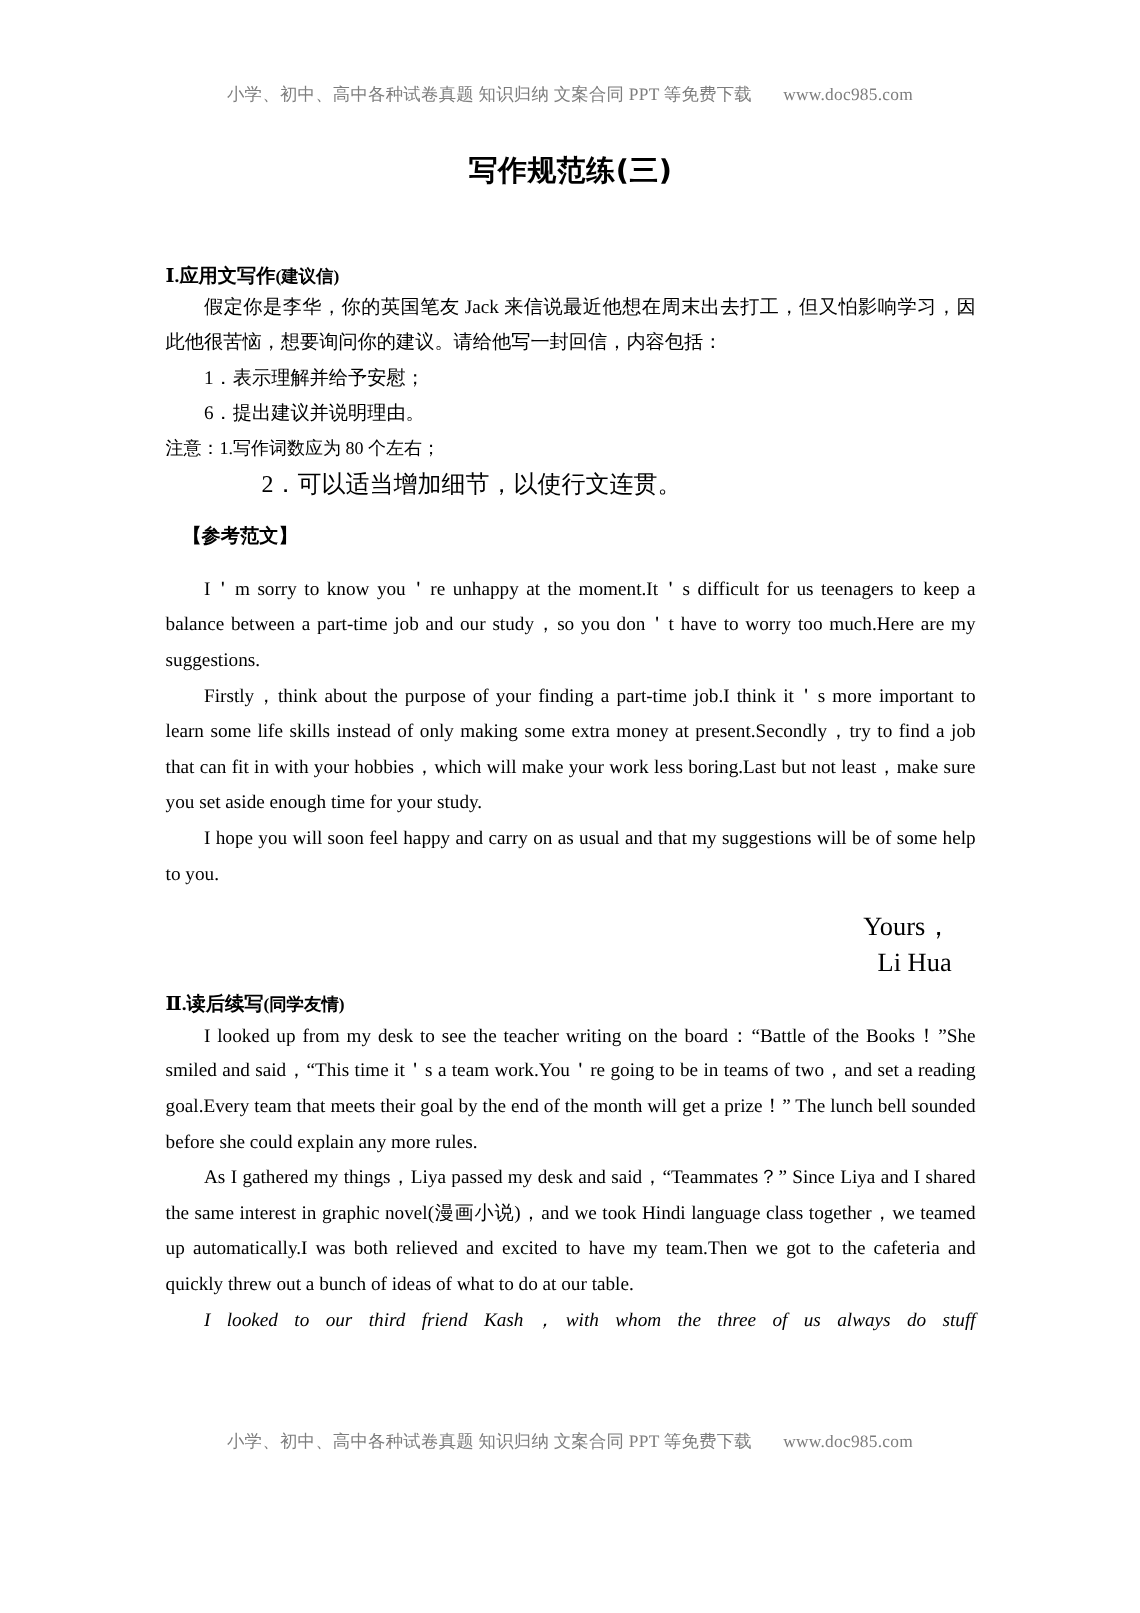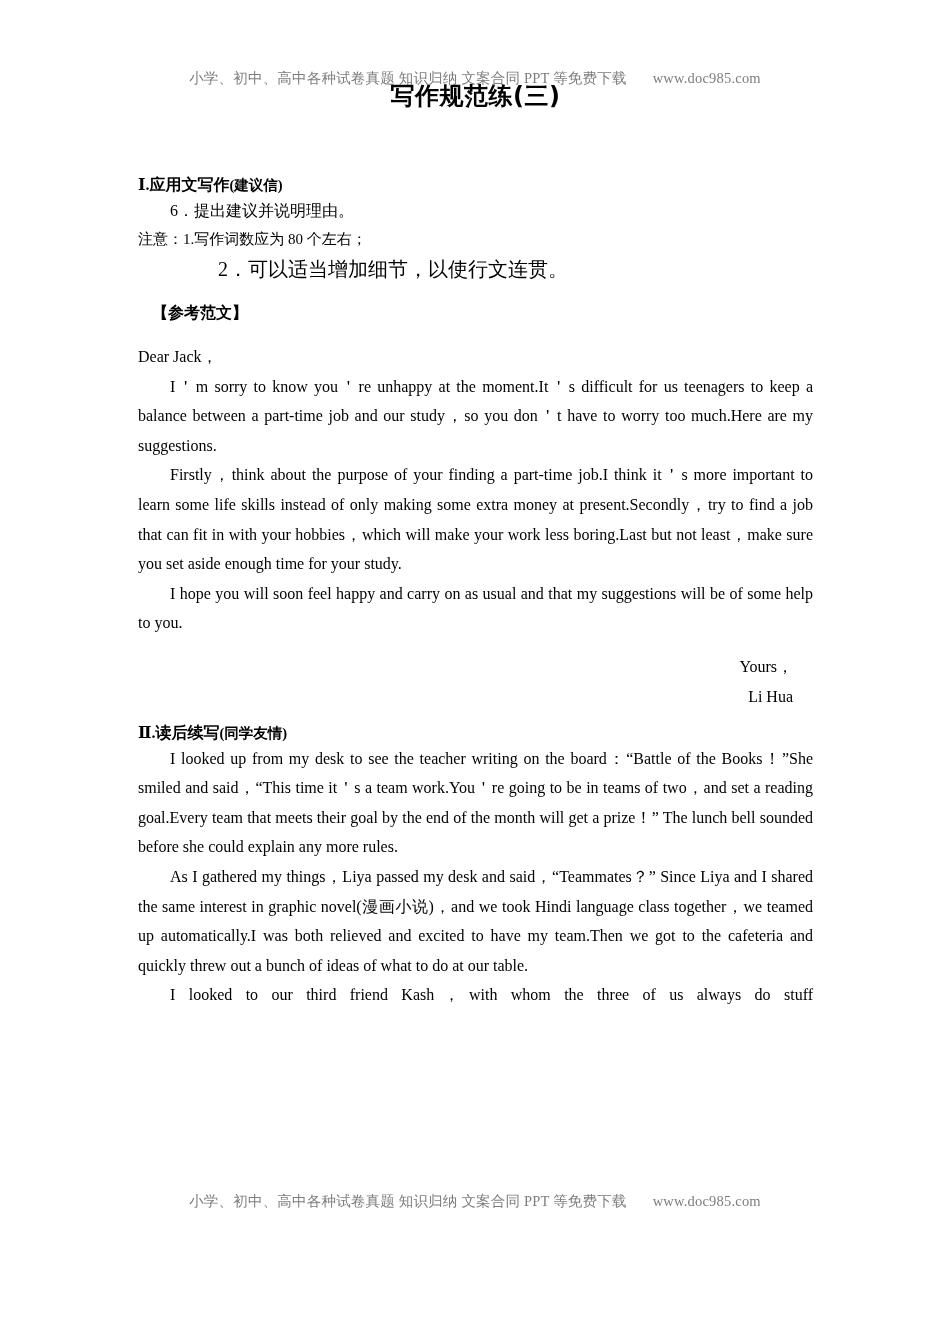--- a/index.html
+++ b/index.html
@@ -48,22 +48,22 @@
     left: 138px;
     top: 0;
     width: 675px;
   }
 
   .doc-title {
     font-family: "DejaVu Sans", "Liberation Sans", sans-serif;
     font-weight: bold;
     font-size: 24px;
     text-align: center;
-    margin: 0;
-    padding-top: 80px;
+    margin: 18px;
+    padding-top: 108px;
     letter-spacing: 0.5px;
   }
 
   .sec-head {
     font-weight: bold;
     font-size: 16px;
     margin: 0;
     line-height: 1.35;
     white-space: nowrap;
   }
@@ -111,21 +111,21 @@
   }
 
   p.salutation {
     margin: 0;
     font-size: 16px;
     line-height: 29.6px;
   }
 
   p.signoff {
     margin: 0;
-    font-size: 16px;
+    font-size: 22px;
     line-height: 29.6px;
     text-align: right;
     padding-right: 20px;
   }
   .sig-gap { height: 14px; }
 </style>
 </head>
 <body>
 
 <div class="page">
@@ -133,44 +133,45 @@
   <div class="watermark wm-top">
     <span>小学、初中、高中各种试卷真题 知识归纳 文案合同 PPT 等免费下载</span><span class="wm-url">www.doc985.com</span>
   </div>
 
   <div class="content">
 
     <h1 class="doc-title">写作规范练(三)</h1>
 
     <p class="sec-head sec-1"><span>Ⅰ.应用文写作</span><span class="sub">(建议信)</span></p>
 
+    <p class="body indent">假定你是李华，你的英国笔友 Jack 来信说最近他想在周末出去打工，但又怕影响学习，因此他很苦恼，想要询问你的建议。请给他写一封回信，内容包括：</p>
 
+    <p class="listitem">1．表示理解并给予安慰；</p>
     <p class="listitem">6．提出建议并说明理由。</p>
 
     <p class="note">注意：1.写作词数应为 80 个左右；</p>
     <p class="note-sub">2．可以适当增加细节，以使行文连贯。</p>
 
     <p class="model-label">【参考范文】</p>
 
-    <p class="salutation">Dear Jack，</p>
 
     <p class="body indent">I＇m sorry to know you＇re unhappy at the moment.It＇s difficult for us teenagers to keep a balance between a part-time job and our study，so you don＇t have to worry too much.Here are my suggestions.</p>
     <p class="body indent">Firstly，think about the purpose of your finding a part-time job.I think it＇s more important to learn some life skills instead of only making some extra money at present.Secondly，try to find a job that can fit in with your hobbies，which will make your work less boring.Last but not least，make sure you set aside enough time for your study.</p>
     <p class="body indent">I hope you will soon feel happy and carry on as usual and that my suggestions will be of some help to you.</p>
 
     <div class="sig-gap"></div>
     <p class="signoff">Yours，</p>
     <p class="signoff">Li Hua</p>
 
     <p class="sec-head sec-2"><span>Ⅱ.读后续写</span><span class="sub">(同学友情)</span></p>
 
 
     <p class="body indent">I looked up from my desk to see the teacher writing on the board：“Battle of the Books！”She smiled and said，“This time it＇s a team work.You＇re going to be in teams of two，and set a reading goal.Every team that meets their goal by the end of the month will get a prize！” The lunch bell sounded before she could explain any more rules.</p>
     <p class="body indent">As I gathered my things，Liya passed my desk and said，“Teammates？” Since Liya and I shared the same interest in graphic novel(漫画小说)，and we took Hindi language class together，we teamed up automatically.I was both relieved and excited to have my team.Then we got to the cafeteria and quickly threw out a bunch of ideas of what to do at our table.</p>
-    <p class="body indent" style="text-align-last: justify;">I looked to our third friend Kash，with whom the three of us always do stuff</p>
+    <p class="body indent" style="text-align-last: justify; font-style: italic;">I looked to our third friend Kash，with whom the three of us always do stuff</p>
 
   </div>
 
   <div class="watermark wm-bottom">
     <span>小学、初中、高中各种试卷真题 知识归纳 文案合同 PPT 等免费下载</span><span class="wm-url">www.doc985.com</span>
   </div>
 
 </div>
 
 </body></html>

